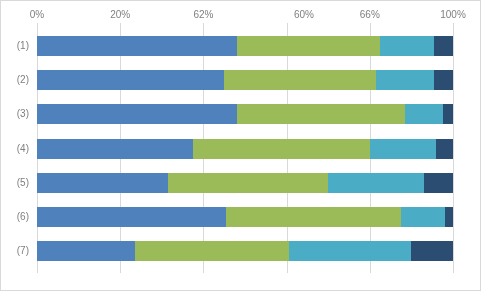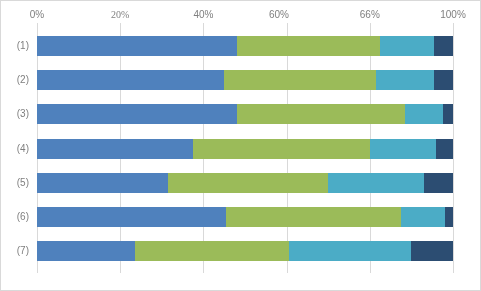--- a/index.html
+++ b/index.html
@@ -88,23 +88,23 @@
     height: 20px;
   }
 </style>
 </head>
 <body>
 
 <div id="chart-root">
 
   <div id="x-axis-labels">
       <div class="x-tick-label" style="left: 36px;">0%</div>
-      <div class="x-tick-label" style="left: 119.2px; font-family: Liberation Serif, serif;">20%</div>
-      <div class="x-tick-label" style="left: 202.4px;">40%</div>
-      <div class="x-tick-label" style="left: 278px;">60%</div>
+      <div class="x-tick-label" style="left: 119.2px;">20%</div>
+      <div class="x-tick-label" style="left: 202.4px;">62%</div>
+      <div class="x-tick-label" style="left: 303px;">60%</div>
       <div class="x-tick-label" style="left: 368.8px;">66%</div>
       <div class="x-tick-label" style="left: 452px;">100%</div>
     </div>
 
   <div id="y-axis-labels">
       <div class="y-tick-label" style="top: 13px;">(1)</div>
       <div class="y-tick-label" style="top: 47.2px;">(2)</div>
       <div class="y-tick-label" style="top: 81.4px;">(3)</div>
       <div class="y-tick-label" style="top: 115.6px;">(4)</div>
       <div class="y-tick-label" style="top: 149.8px;">(5)</div>

